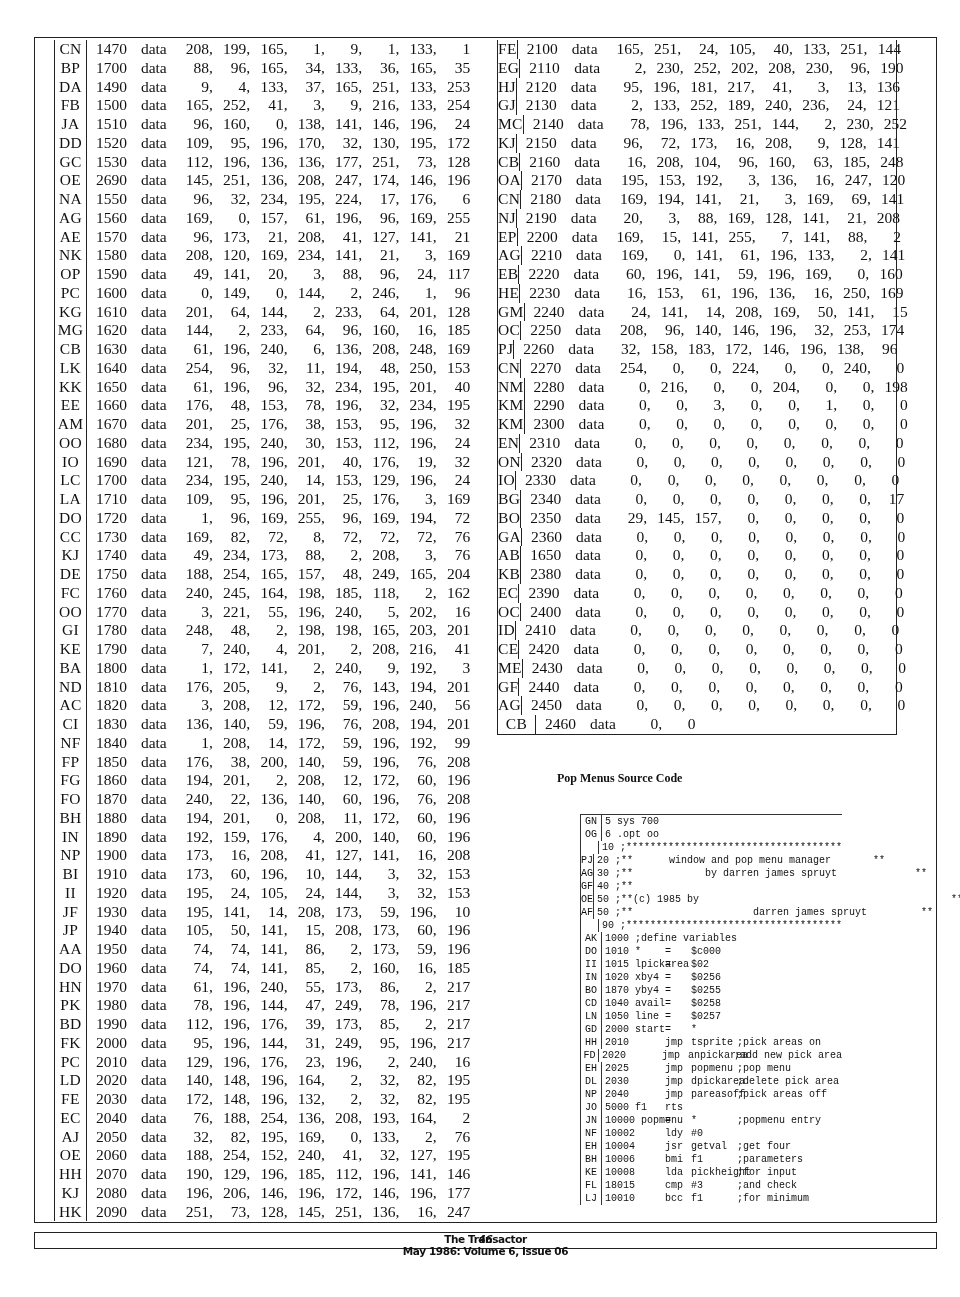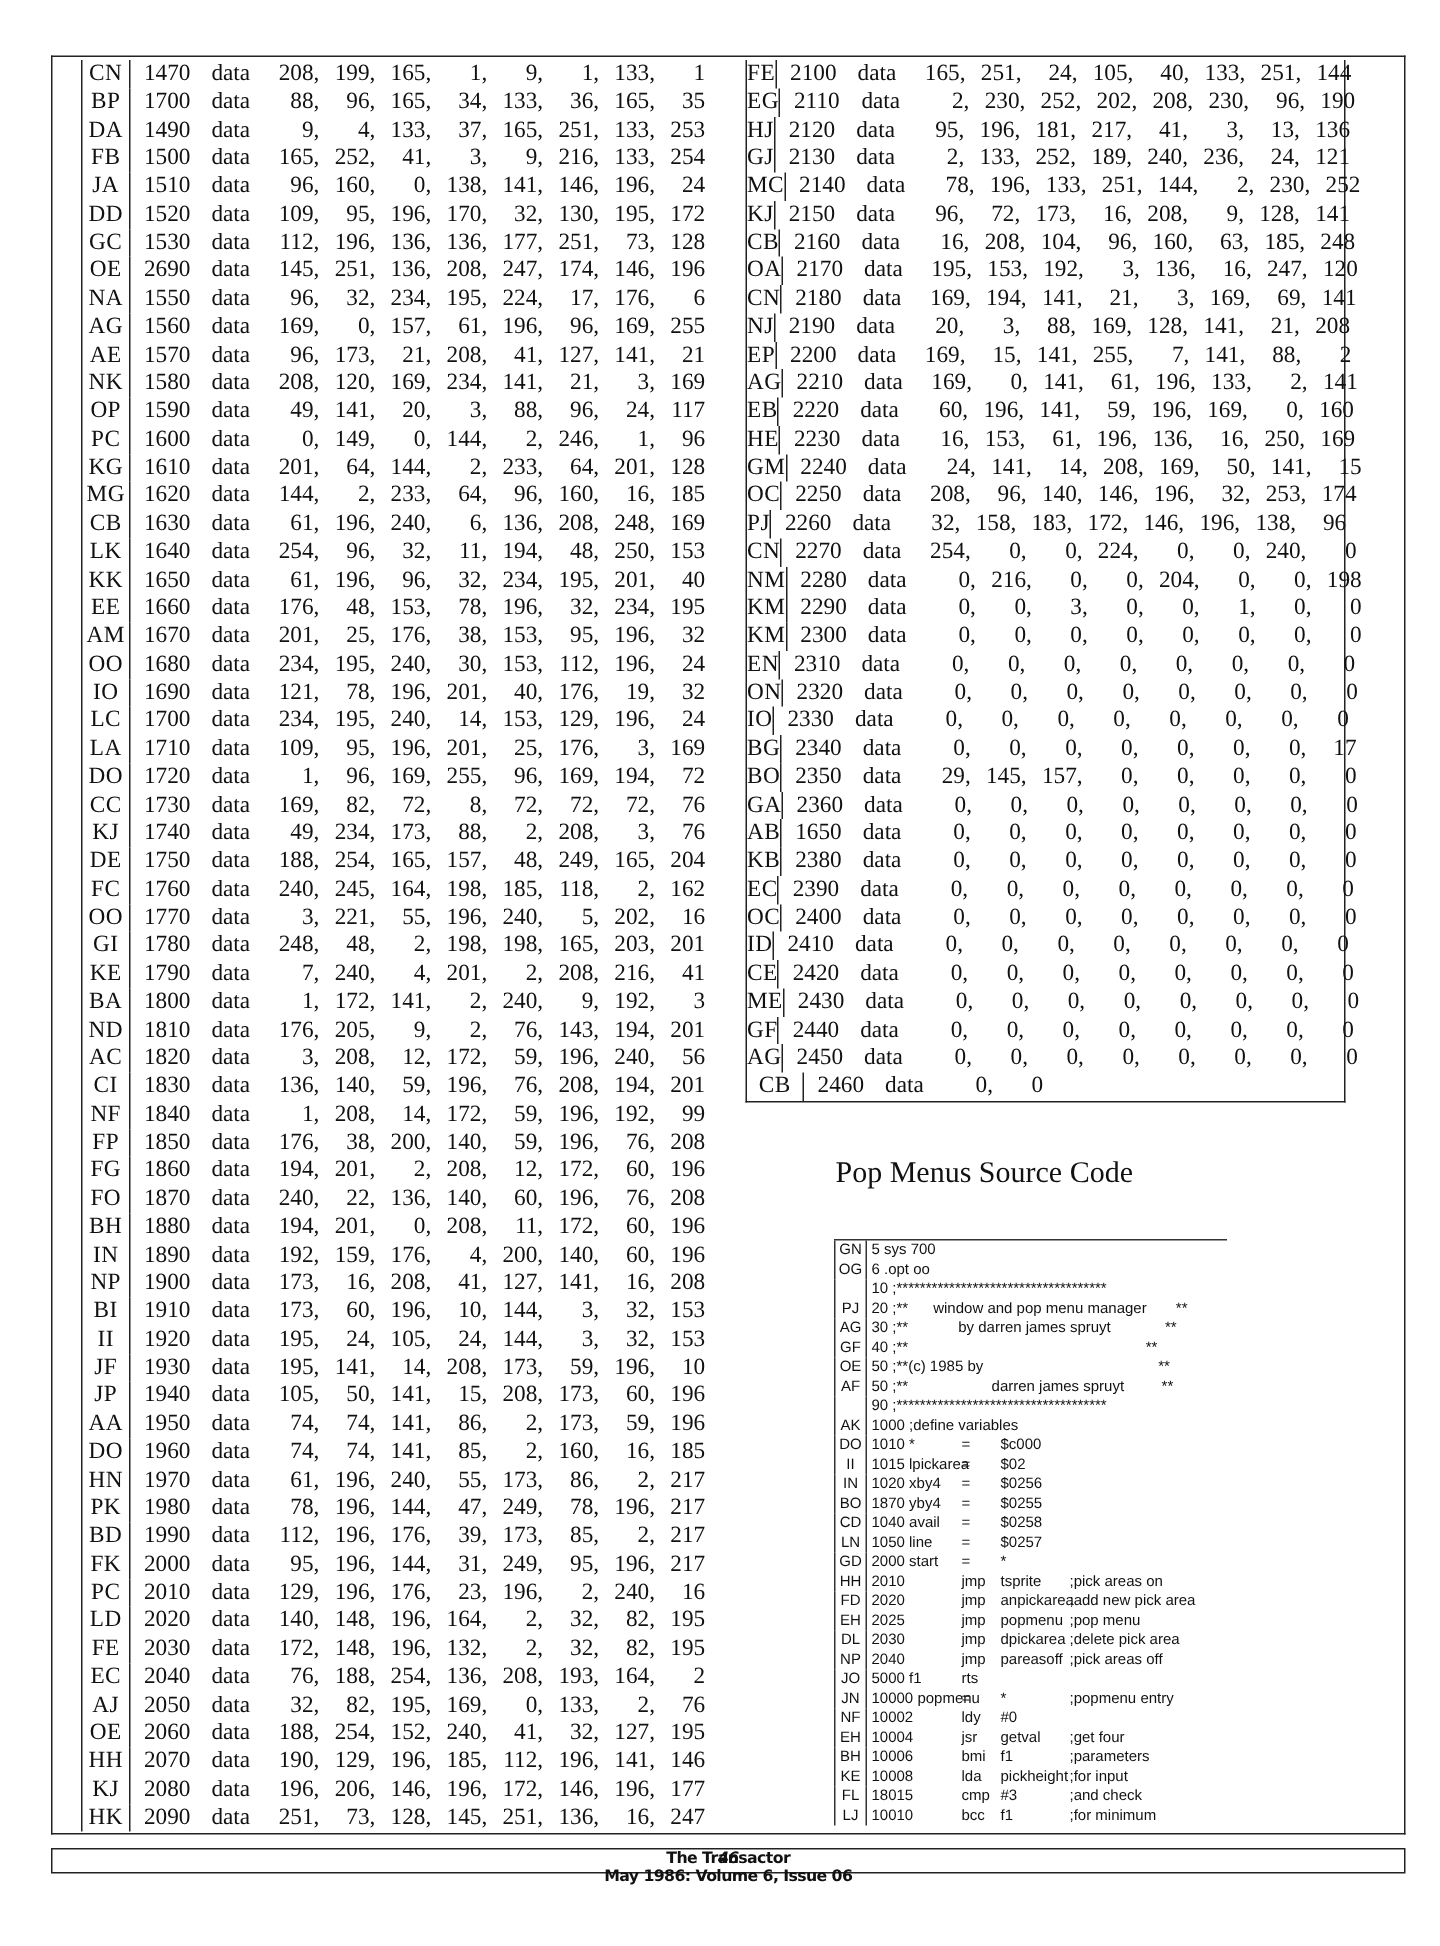--- a/index.html
+++ b/index.html
@@ -12,22 +12,22 @@
   .listing { border-left:1px solid #222; position:relative; }
   .col-right .listing { border:1px solid #222; border-top:none; }
   .row { display:flex; height:18.75px; line-height:18.75px; font-size:15.5px; white-space:pre; }
   .ck { width:37px; text-align:center; border-right:1px solid #222; letter-spacing:0.3px; }
   .line { padding-left:9px; display:flex; }
   .ln { width:40px; }
   .kw { width:38px; margin-left:5px; }
   .nums { display:flex; }
   .n { width:37.3px; text-align:right; }
   .n.first { width:34px; }
-  .title { position:absolute; left:557px; top:771px; font-family:"Liberation Serif", serif; font-weight:normal; font-size:20px; }
-  .src { position:absolute; left:556px; top:814px; width:262px; font-family:Liberation Sans, sans-serif; font-size:10px;margin-top:12px; }
+  .title { position:absolute; left:557px; top:771px; font-family:"Liberation Serif", serif; font-weight:bold; font-size:12px; }
+  .src { position:absolute; left:580px; top:814px; width:262px; font-family:Liberation Mono, monospace; font-size:10px; }
   .src .srow { display:flex; height:13px; line-height:13px; white-space:pre; }
   .src .sck { width:20px; text-align:center; border-left:1px solid #333; border-right:1px solid #333; }
   .src .sl { padding-left:3px; display:flex; }
   .src .c1 { width:60px; } .src .c2 { width:26px; } .src .c3 { width:46px; } .src .c4 { }
   .src .top { border-top:1px solid #333; }
   .footer { position:absolute; left:34px; top:1232px; width:903px; height:17px; border:1.5px solid #222; box-sizing:border-box; display:flex; align-items:center; justify-content:flex-start; padding:0 6px; font-family:"DejaVu Sans", sans-serif; font-weight:bold; font-size:10.5px; letter-spacing:-0.4px;flex-direction:column; }
   .footer .pg { position:absolute; left:50%; transform:translateX(-50%);font-style:italic; }
 </style>
 </head>
 <body>

